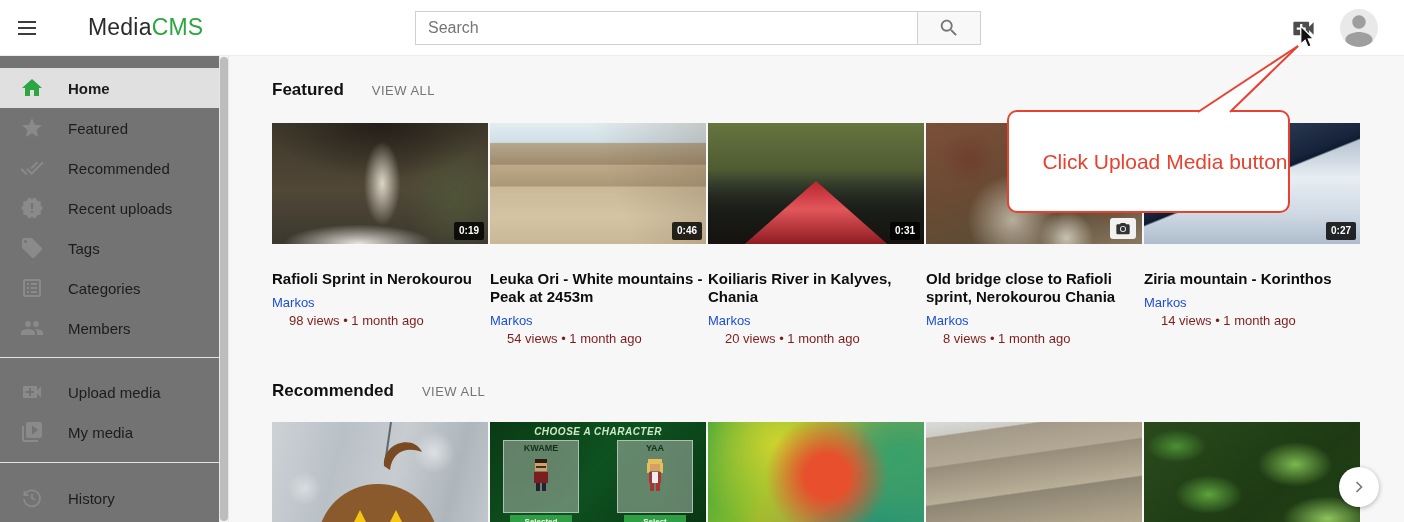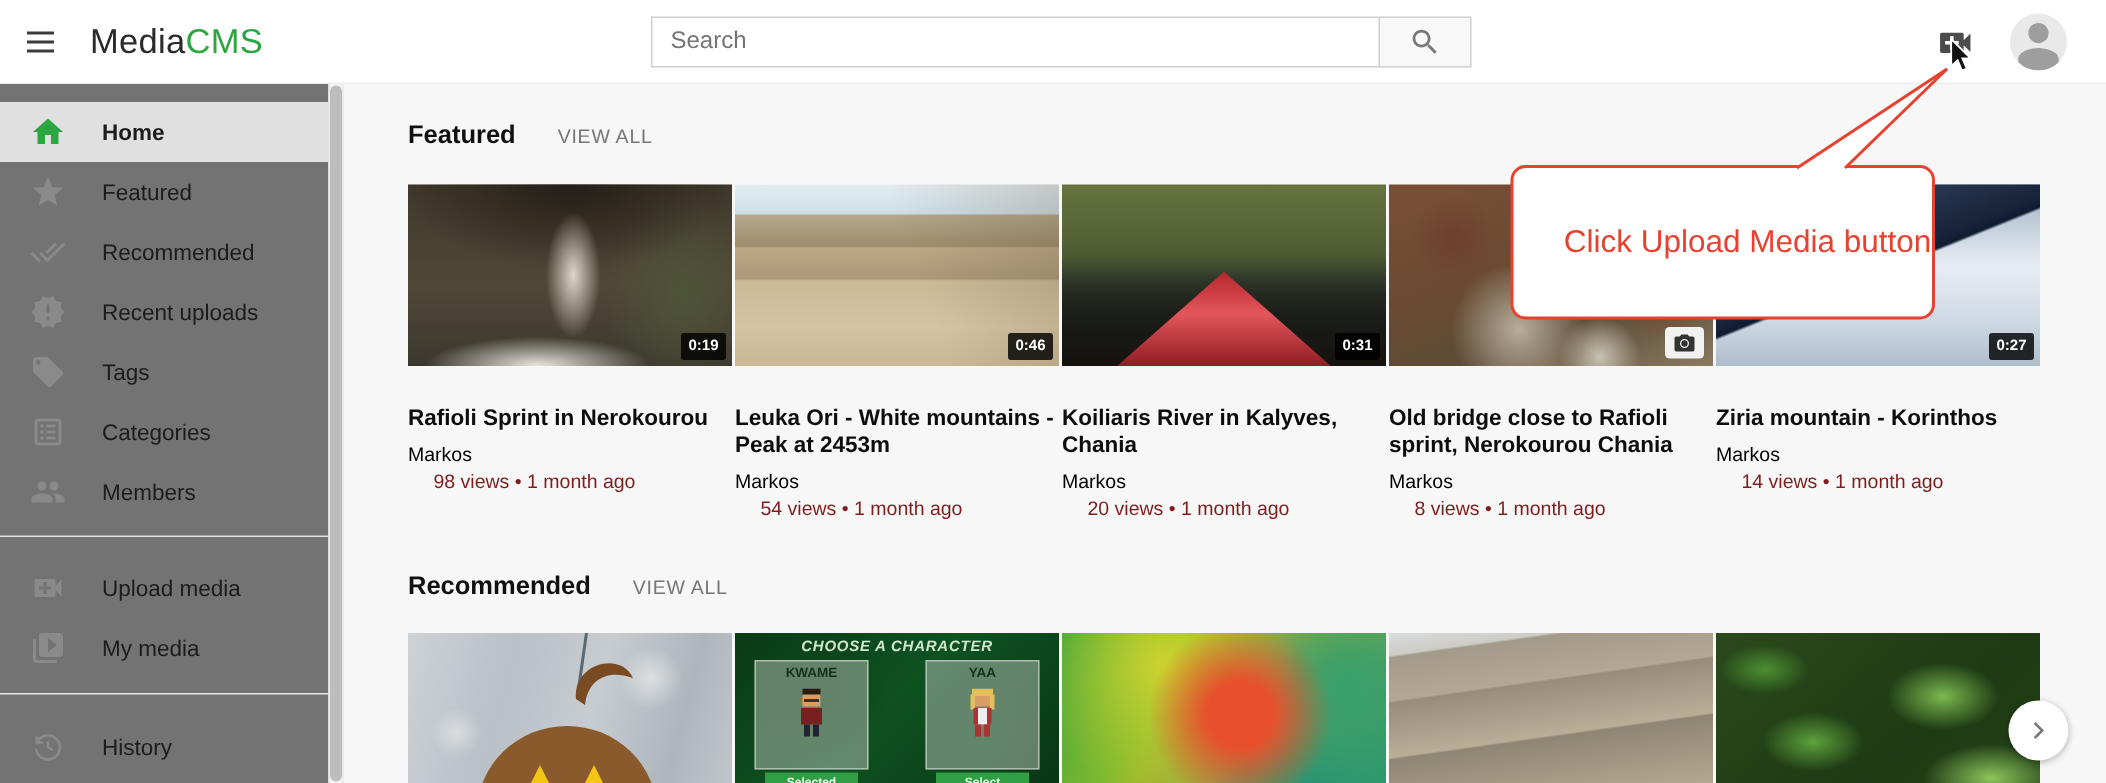--- a/index.html
+++ b/index.html
@@ -5,26 +5,26 @@
   * { margin:0; padding:0; box-sizing:border-box; }
   html,body { width:1404px; height:522px; overflow:hidden; background:#f7f7f7;
     font-family:"Liberation Sans", sans-serif; position:relative; }
 
   
   .header { position:absolute; top:0; left:0; width:1404px; height:56px; background:#fff;
     border-bottom:1px solid #ededed; z-index:10; }
   .hamburger { position:absolute; left:14px; top:16px; width:26px; height:24px; cursor:pointer;
     display:flex; align-items:center; justify-content:center; }
   .logo { position:absolute; left:60px; top:14px; font-size:23px; font-weight:500; letter-spacing:.2px; }
-  .logo .media { color:#2b2b2b; }
+  .logo .media { color:#2b2b2b;margin-left:28px; }
   .logo .cms { color:#2ba640; }
   .searchwrap { position:absolute; left:415px; top:11px; width:566px; height:34px; display:flex; }
   .searchwrap input { width:502px; height:34px; border:1px solid #d0d0d0; border-right:none;
     background:#fff; padding:0 12px; font-size:16px; color:#111; outline:none;
-    font-family:"Liberation Sans", sans-serif;margin-left:19px; }
+    font-family:"Liberation Sans", sans-serif; }
   .searchwrap input::placeholder { color:#757575; }
   .search-btn { width:64px; height:34px; border:1px solid #d0d0d0; background:#f8f8f8;
     display:flex; align-items:center; justify-content:center; cursor:pointer; }
   .upload-btn { position:absolute; left:1290px; top:15px; width:28px; height:26px; cursor:pointer; }
   .avatar { position:absolute; left:1340px; top:9px; width:38px; height:38px; border-radius:50%;
     background:#e9e9e9; overflow:hidden; cursor:pointer; }
 
   
   .sidebar { position:absolute; top:56px; left:0; width:219px; height:466px; background:#737373;
     padding-top:12px; }
@@ -45,21 +45,21 @@
   .section-head .viewall { margin-left:28px; font-size:13px; color:#757575; letter-spacing:.5px; cursor:pointer; }
   .cards { position:absolute; left:272px; display:flex; }
   .card { width:216px; margin-right:2px; }
   .card:last-child { margin-right:0; }
   .thumb { position:relative; width:216px; height:121px; overflow:hidden; cursor:pointer; background:#ddd; }
   .dur { position:absolute; right:4px; bottom:4px; background:rgba(0,0,0,.82); color:#fff;
     font-size:10px; font-weight:bold; padding:2px 5px; border-radius:2px; line-height:14px; }
   .photo-badge { position:absolute; right:6px; bottom:5px; width:26px; height:21px; background:#f1f1f1;
     border-radius:3px; display:flex; align-items:center; justify-content:center; }
   .vtitle { margin-top:26px; font-size:15px; line-height:18px; font-weight:bold; color:#0d0d0d; cursor:pointer; }
-  .vauthor { margin-top:7px; font-size:13px; color:#000000; cursor:pointer; }
+  .vauthor { margin-top:7px; font-size:13px; color:#1d4ed8; cursor:pointer; }
   .vmeta { margin-top:3px; font-size:13px; color:#7f1d1d;margin-left:17px; }
 
   
   .t1 { background:
     radial-gradient(ellipse 26px 60px at 51% 50%, rgba(235,230,218,.9), rgba(235,230,218,0) 70%),
     radial-gradient(ellipse 100px 26px at 40% 100%, rgba(242,240,233,.95), rgba(242,240,233,0) 75%),
     radial-gradient(ellipse 140px 70px at 50% 0%, #241f18, rgba(36,31,24,0) 80%),
     radial-gradient(ellipse 70px 90px at 85% 60%, #4e5537, rgba(78,85,55,0) 75%),
     linear-gradient(180deg,#3f382b 0%,#514737 55%,#3b382f 100%); }
   .t2 { background:

